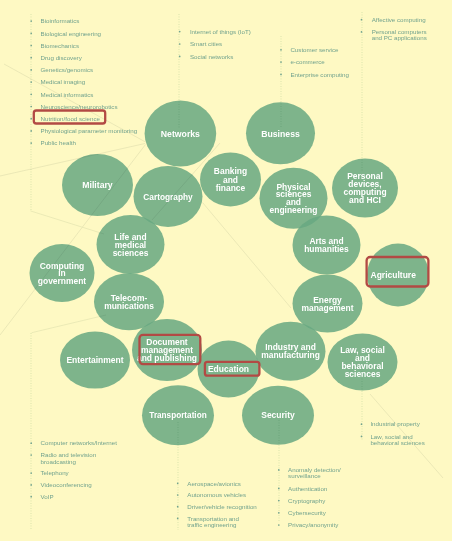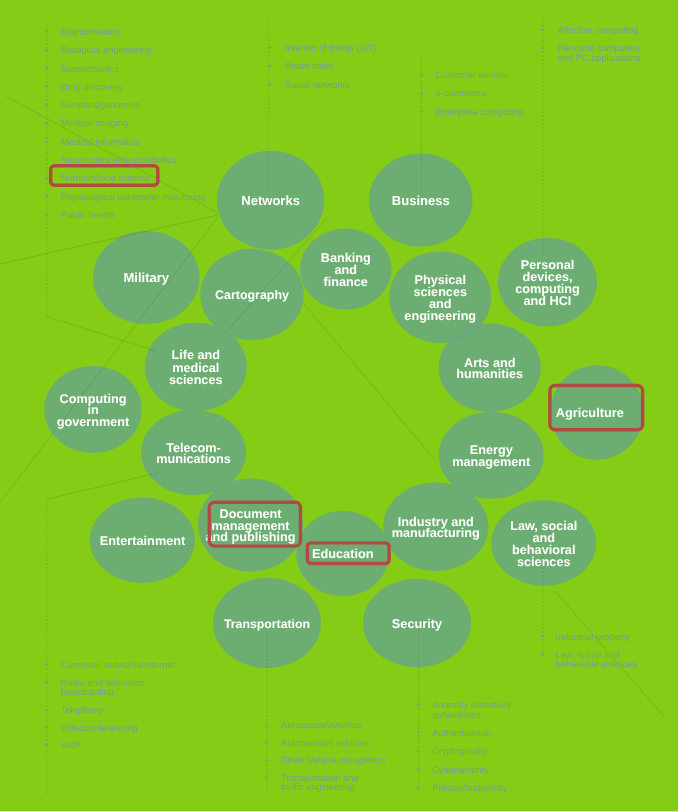--- a/index.html
+++ b/index.html
@@ -1,18 +1,18 @@
 <!DOCTYPE html>
 <html><head>
 <meta charset="utf-8">
 <title>Application areas map</title>
 <style>
   html,body{margin:0;padding:0;background:#ffffff;}
   body{width:452px;height:541px;overflow:hidden;font-family:"Liberation Sans",sans-serif;}
-  #root{position:relative;width:452px;height:541px;background:#84cc16;}
+  #root{position:relative;width:452px;height:541px;background:#fef9c3;}
   #canvas{position:absolute;left:0;top:0;width:452px;height:541px;}
   .bubble-label{fill:#ffffff;font-family:"Liberation Sans",sans-serif;font-weight:700;text-anchor:middle;}
    .bullet-text{fill:#72a38e;font-family:"Liberation Sans",sans-serif;font-size:6.2px;}
   .bullet-dot{fill:#72a38e;}
   .stem{stroke:#c5ddd0;stroke-width:0.7;stroke-dasharray:0.9 1.6;fill:none;}
   .leader{stroke:#e4e9e7;stroke-width:0.7;fill:none;}
   .thread{stroke:#e2e4e5;stroke-width:0.65;fill:none;}
   .hl-box{fill:none;stroke:#b24a44;stroke-width:2.3;}
 </style>
 </head>

